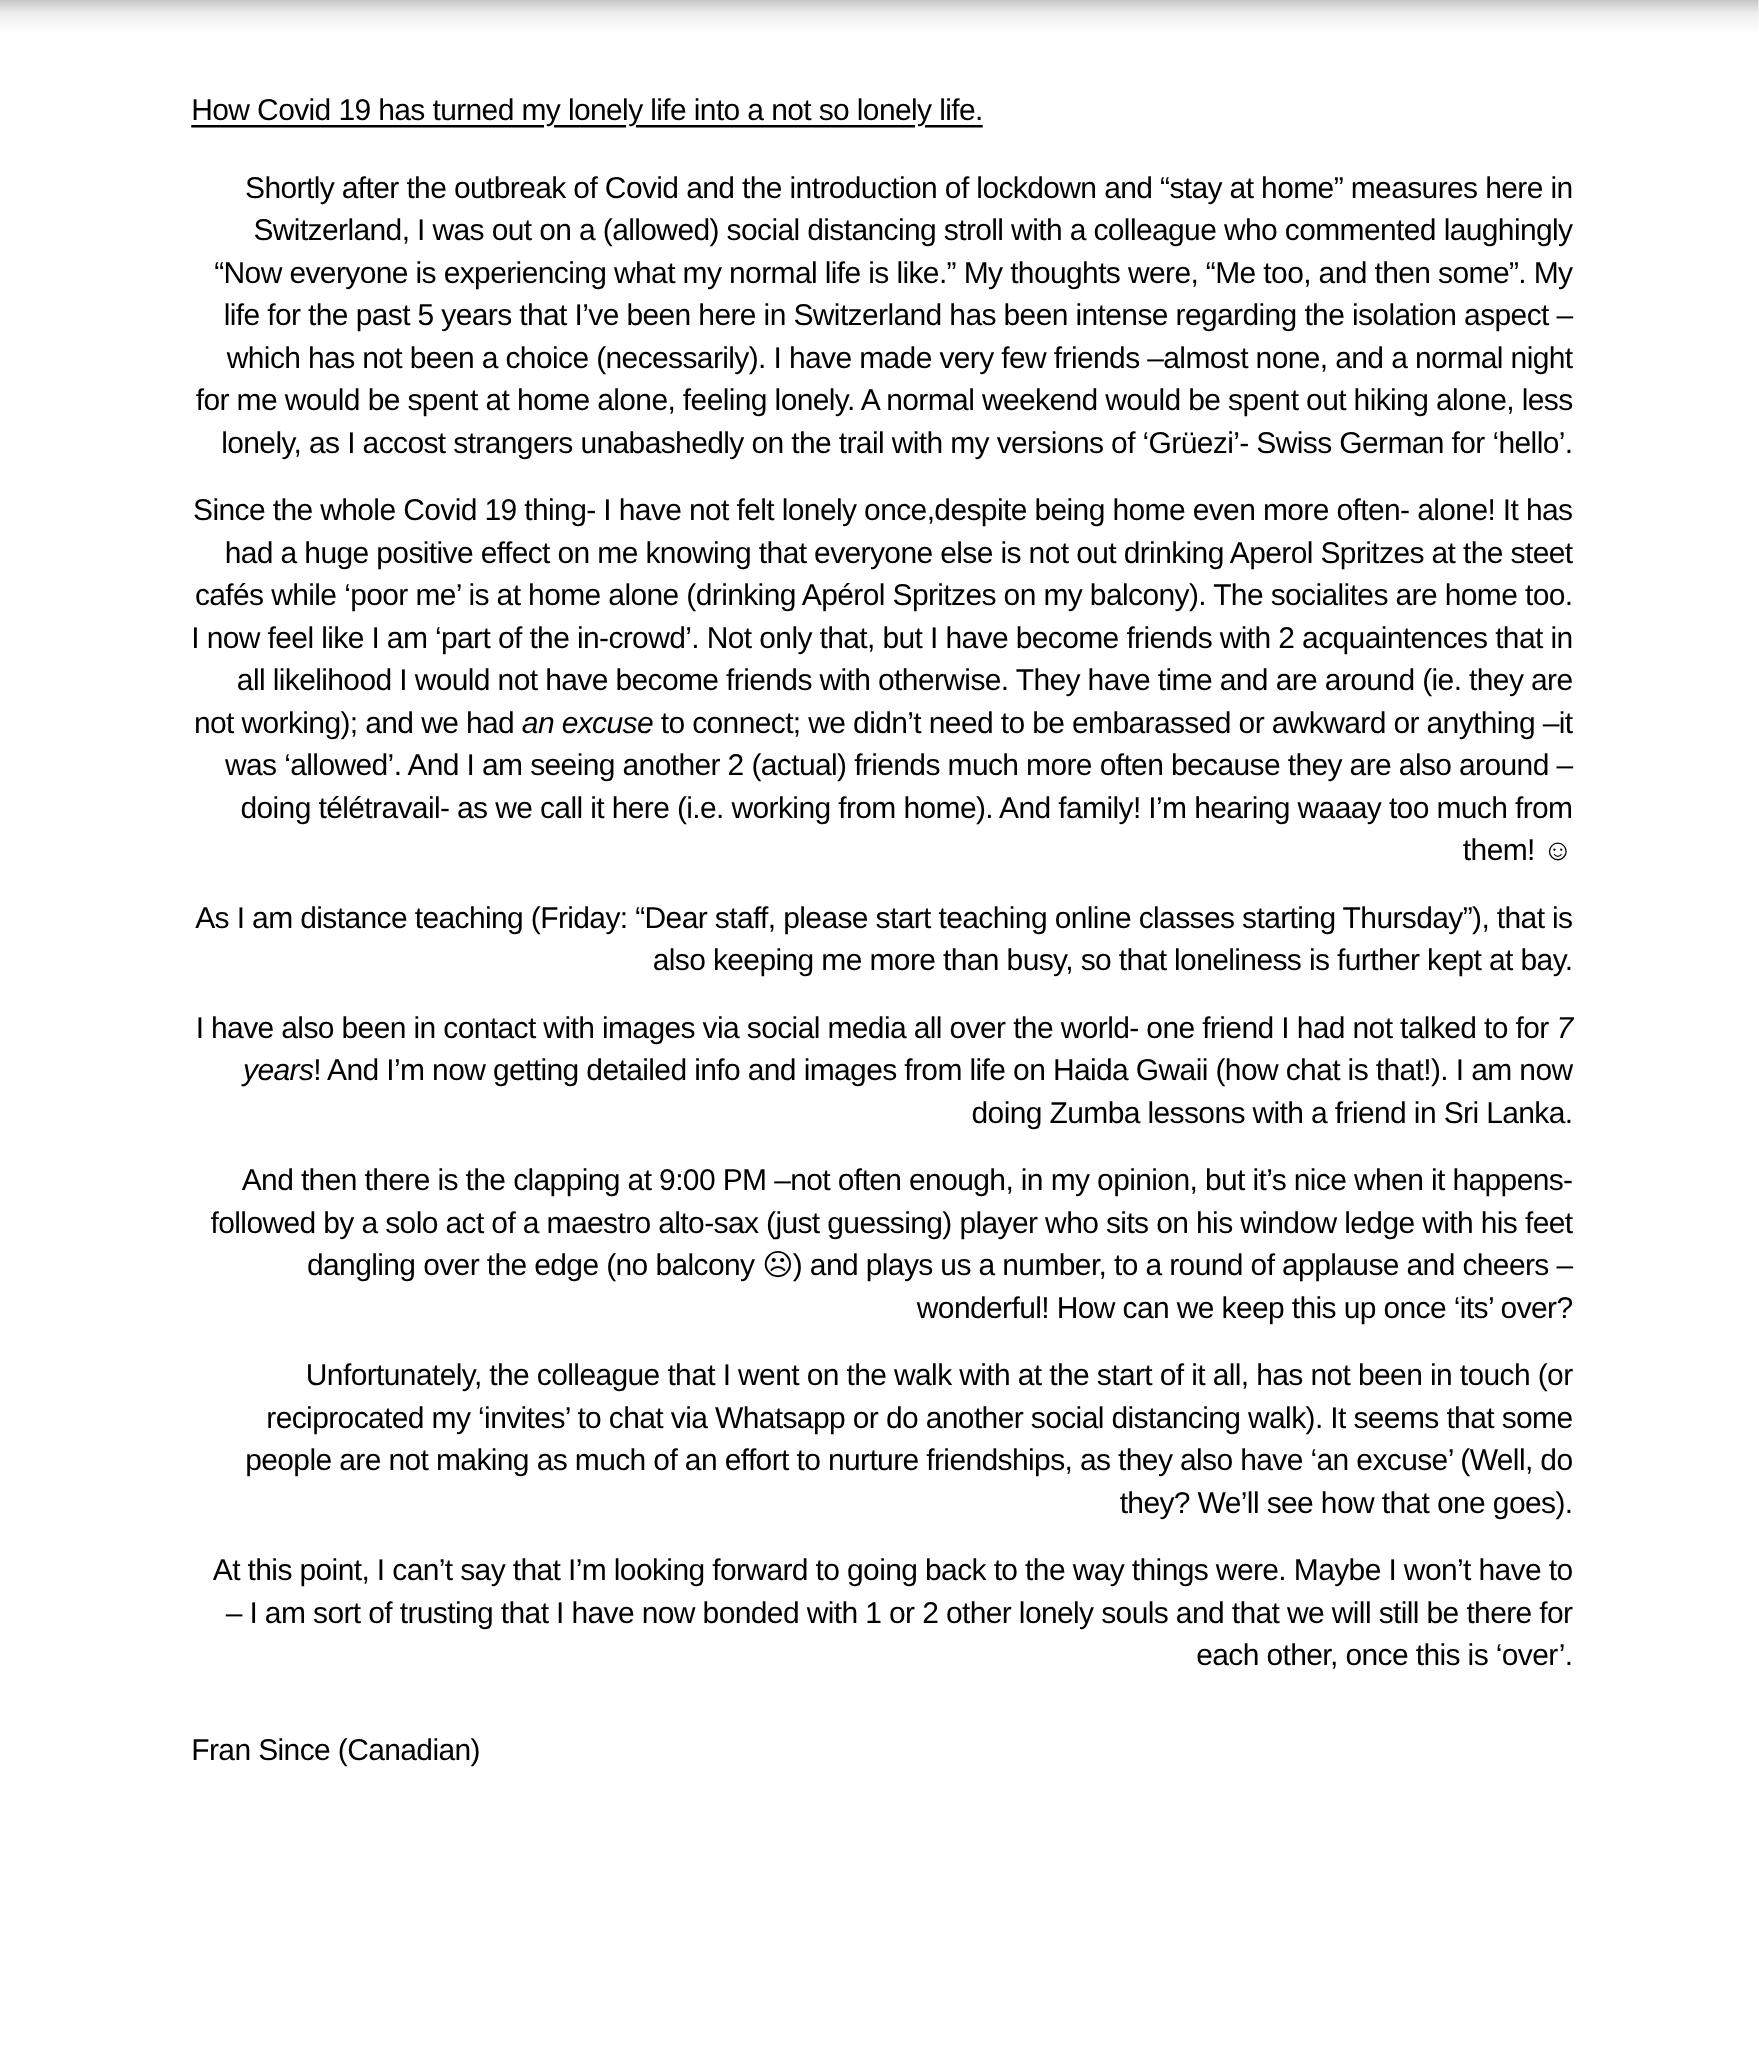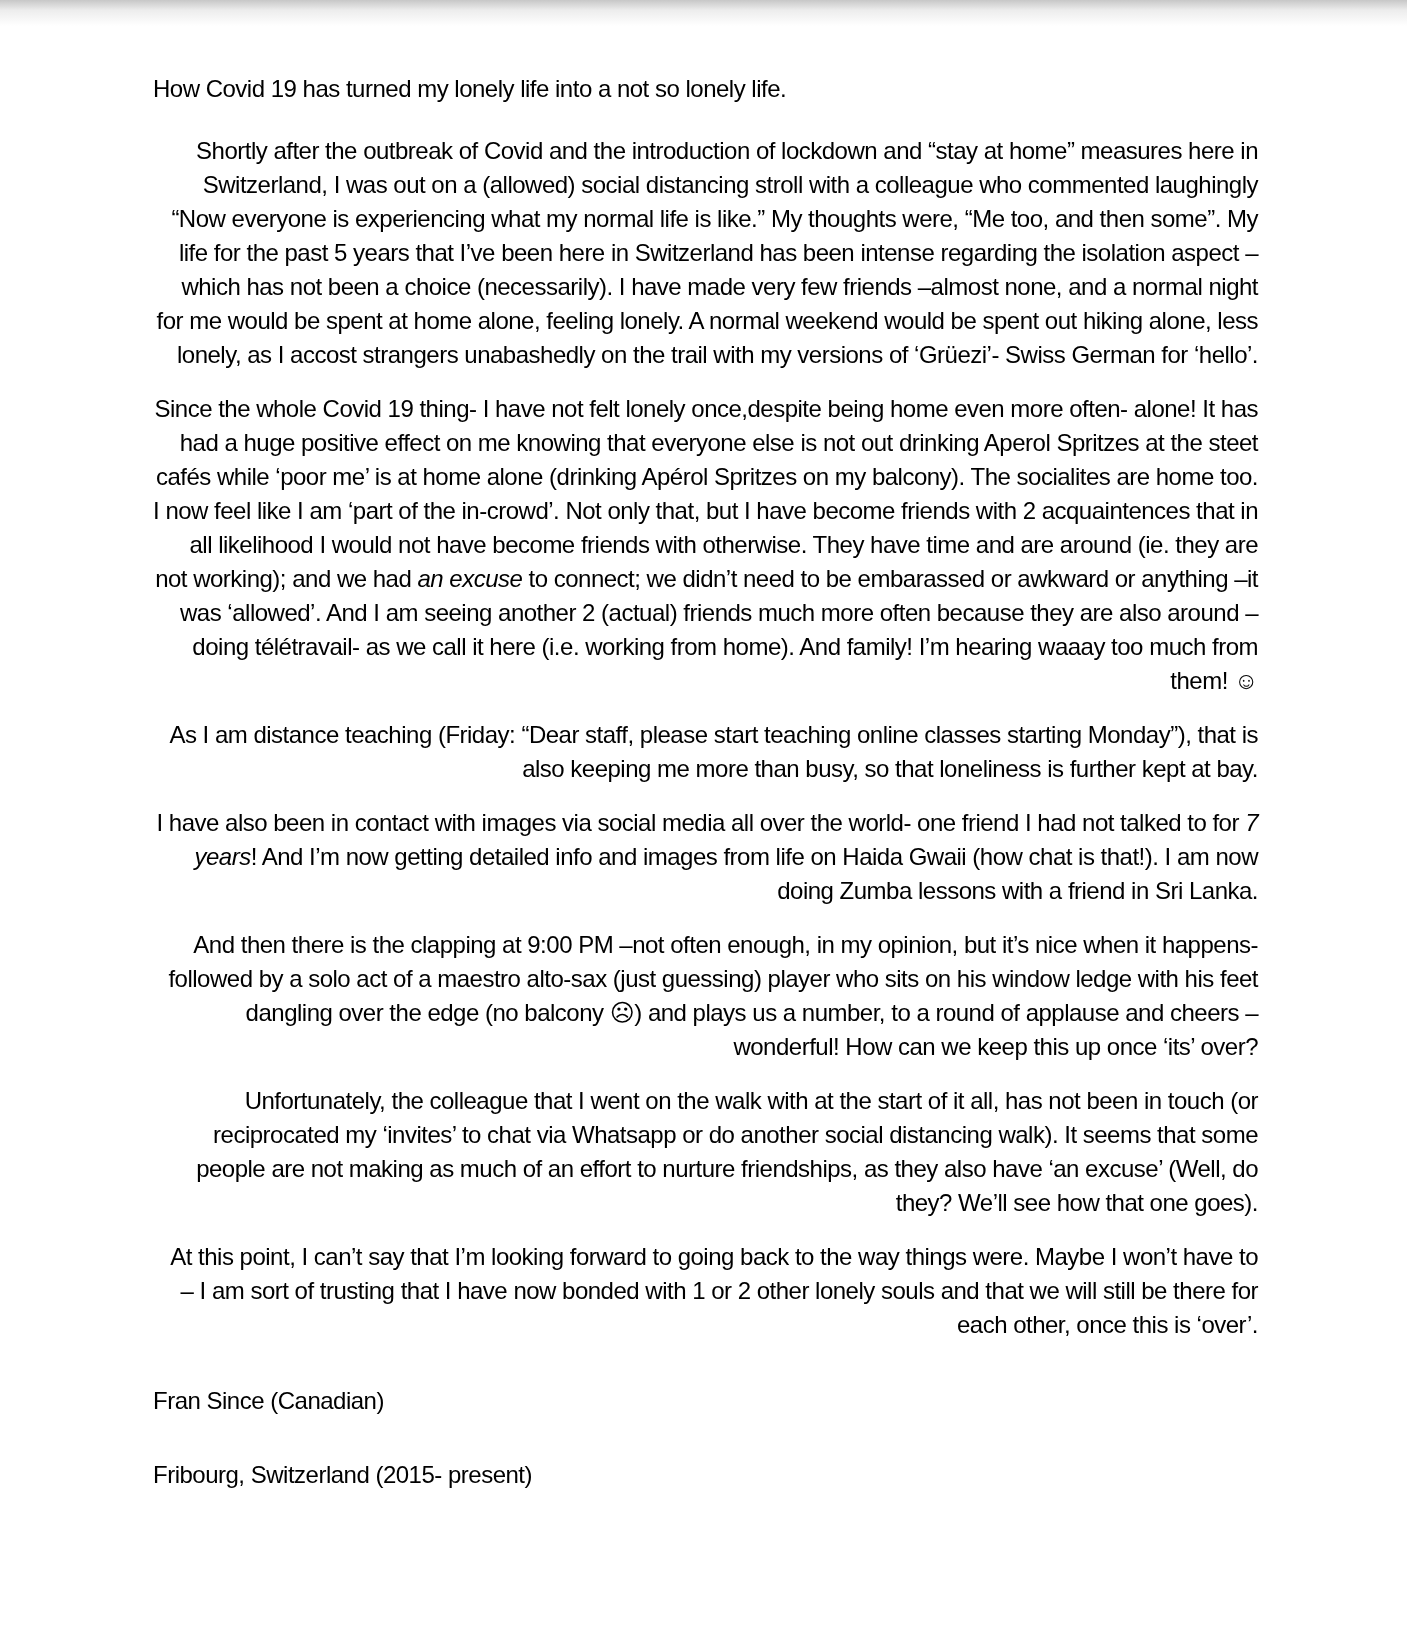--- a/index.html
+++ b/index.html
@@ -26,20 +26,21 @@
   .page {
     box-sizing: border-box;
     width: 1407px;
     padding: 72px 149px 40px 153px;
   }
   .doc-title {
     font-size: 24px;
     font-weight: 400;
     line-height: 34px;
     letter-spacing: -0.5px;
+    text-decoration: underline;
     text-underline-offset: 4px;
     margin: 0 0 28px 0;
   }
   p.para {
     font-size: 24px;
     line-height: 34px;
     letter-spacing: -0.5px;
     margin: 0 0 20px 0;
     text-align: right;
   }
@@ -59,24 +60,23 @@
 <body>
 
 <div class="top-shadow"></div>
 
 <div class="page">
   <h1 class="doc-title">How Covid 19 has turned my lonely life into a not so lonely life.</h1>
 
   <div>
       <p class="para"><span>Shortly after the outbreak of Covid and the introduction of lockdown and “stay at home” measures here in Switzerland, I was out on a (allowed) social distancing stroll with a colleague who commented laughingly “Now everyone is experiencing what my normal life is like.” My thoughts were, “Me too, and then some”. My life for the past 5 years that I’ve been here in Switzerland has been intense regarding the isolation aspect –which has not been a choice (necessarily). I have made very few friends –almost none, and a normal night for me would be spent at home alone, feeling lonely. A normal weekend would be spent out hiking alone, less lonely, as I accost strangers unabashedly on the trail with my versions of ‘Grüezi’- Swiss German for ‘hello’.</span></p>
       <p class="para"><span>Since the whole Covid 19 thing- I have not felt lonely once,despite being home even more often- alone! It has had a huge positive effect on me knowing that everyone else is not out drinking Aperol Spritzes at the steet cafés while ‘poor me’ is at home alone (drinking Apérol Spritzes on my balcony). The socialites are home too. I now feel like I am  ‘part of the in-crowd’. Not only that, but I have become friends with 2 acquaintences that in all likelihood I would not have become friends with otherwise. They have time and are around (ie. they are not working); and we had </span><em>an excuse</em><span> to connect; we didn’t need to be embarassed or awkward or anything –it was ‘allowed’. And I am seeing another 2 (actual) friends much more often because they are also around – doing télétravail- as we call it here (i.e. working from home). And family!  I’m hearing waaay too much from them! ☺</span></p>
-      <p class="para"><span>As I am distance teaching (Friday:  “Dear staff, please start teaching online classes starting Monday”), that is also keeping me more than busy, so that loneliness is further kept at bay.</span></p>
+      <p class="para"><span>As I am distance teaching (Friday:  “Dear staff, please start teaching online classes starting Thursday”), that is also keeping me more than busy, so that loneliness is further kept at bay.</span></p>
       <p class="para"><span>I have also been in contact with images via social media all over the world- one friend I had not talked to for </span><em>7 years</em><span>! And I’m now getting detailed info and images from life on Haida Gwaii (how chat is that!). I am now doing Zumba lessons with a friend in Sri Lanka.</span></p>
       <p class="para"><span>And then there is the clapping at 9:00 PM  –not often enough, in my opinion, but it’s nice when it happens- followed by a solo act of a maestro alto-sax (just guessing) player who sits on his window ledge with his feet dangling over the edge (no balcony ☹) and plays us a number, to a round of applause and cheers – wonderful! How can we keep this up once ‘its’ over?</span></p>
       <p class="para"><span>Unfortunately, the colleague that I went  on the walk with at the start of it all, has not been in touch (or reciprocated my ‘invites’ to chat via Whatsapp or do another social distancing walk). It seems that some people are not making as much of an effort to nurture friendships, as they also have ‘an excuse’ (Well, do they? We’ll see how that one goes).</span></p>
       <p class="para"><span>At this point,  I can’t say that I’m looking forward to going back to the way things were. Maybe I won’t have to – I am sort of trusting that I have now bonded with 1 or 2 other lonely souls and that we will still be there for each other, once this is ‘over’.</span></p>
     </div>
 
   <div class="signature">
     <p>Fran Since (Canadian)</p>
-    <p>Fribourg, Switzerland (2015- present)</p>
   </div>
 </div>
 
 </body></html>

